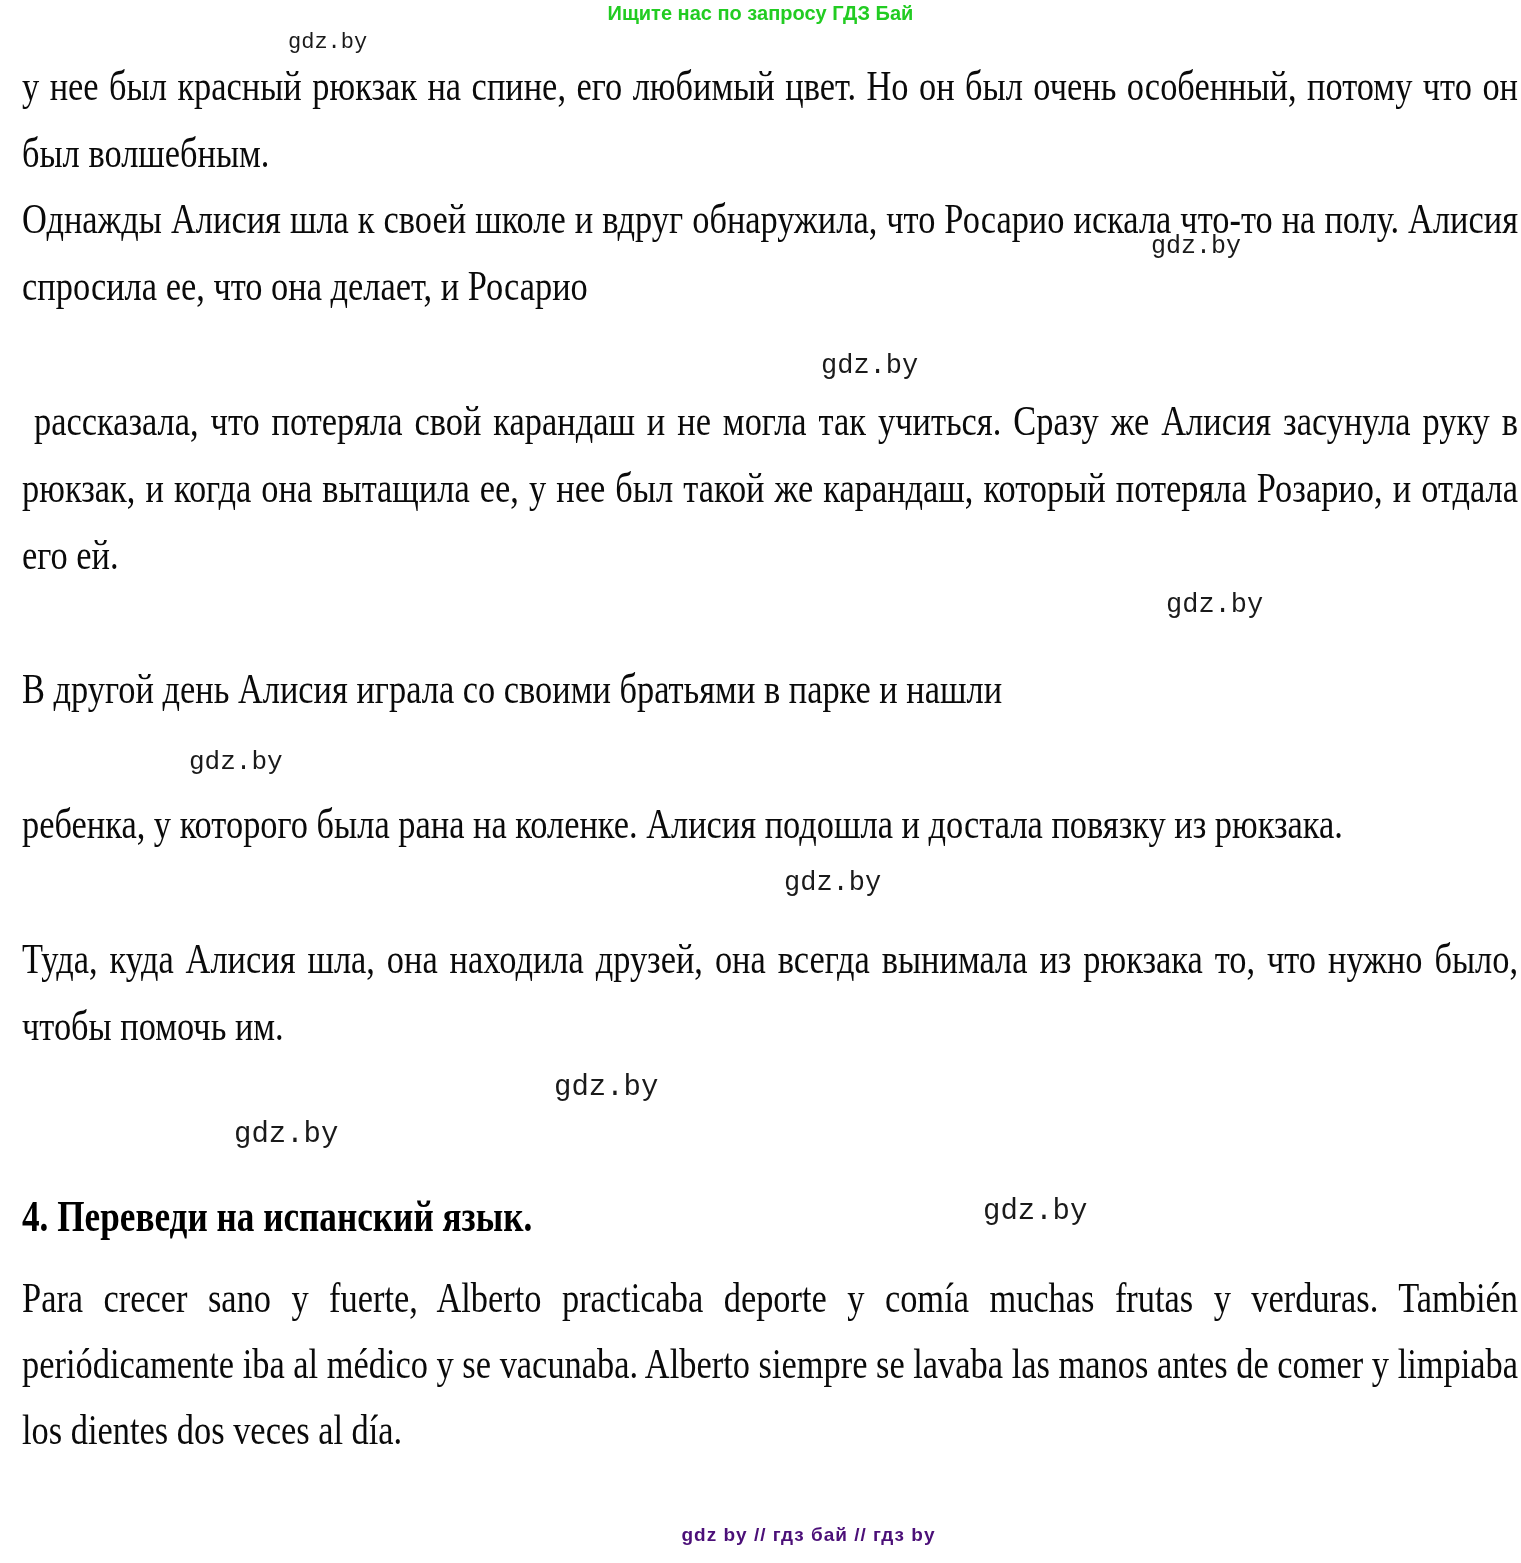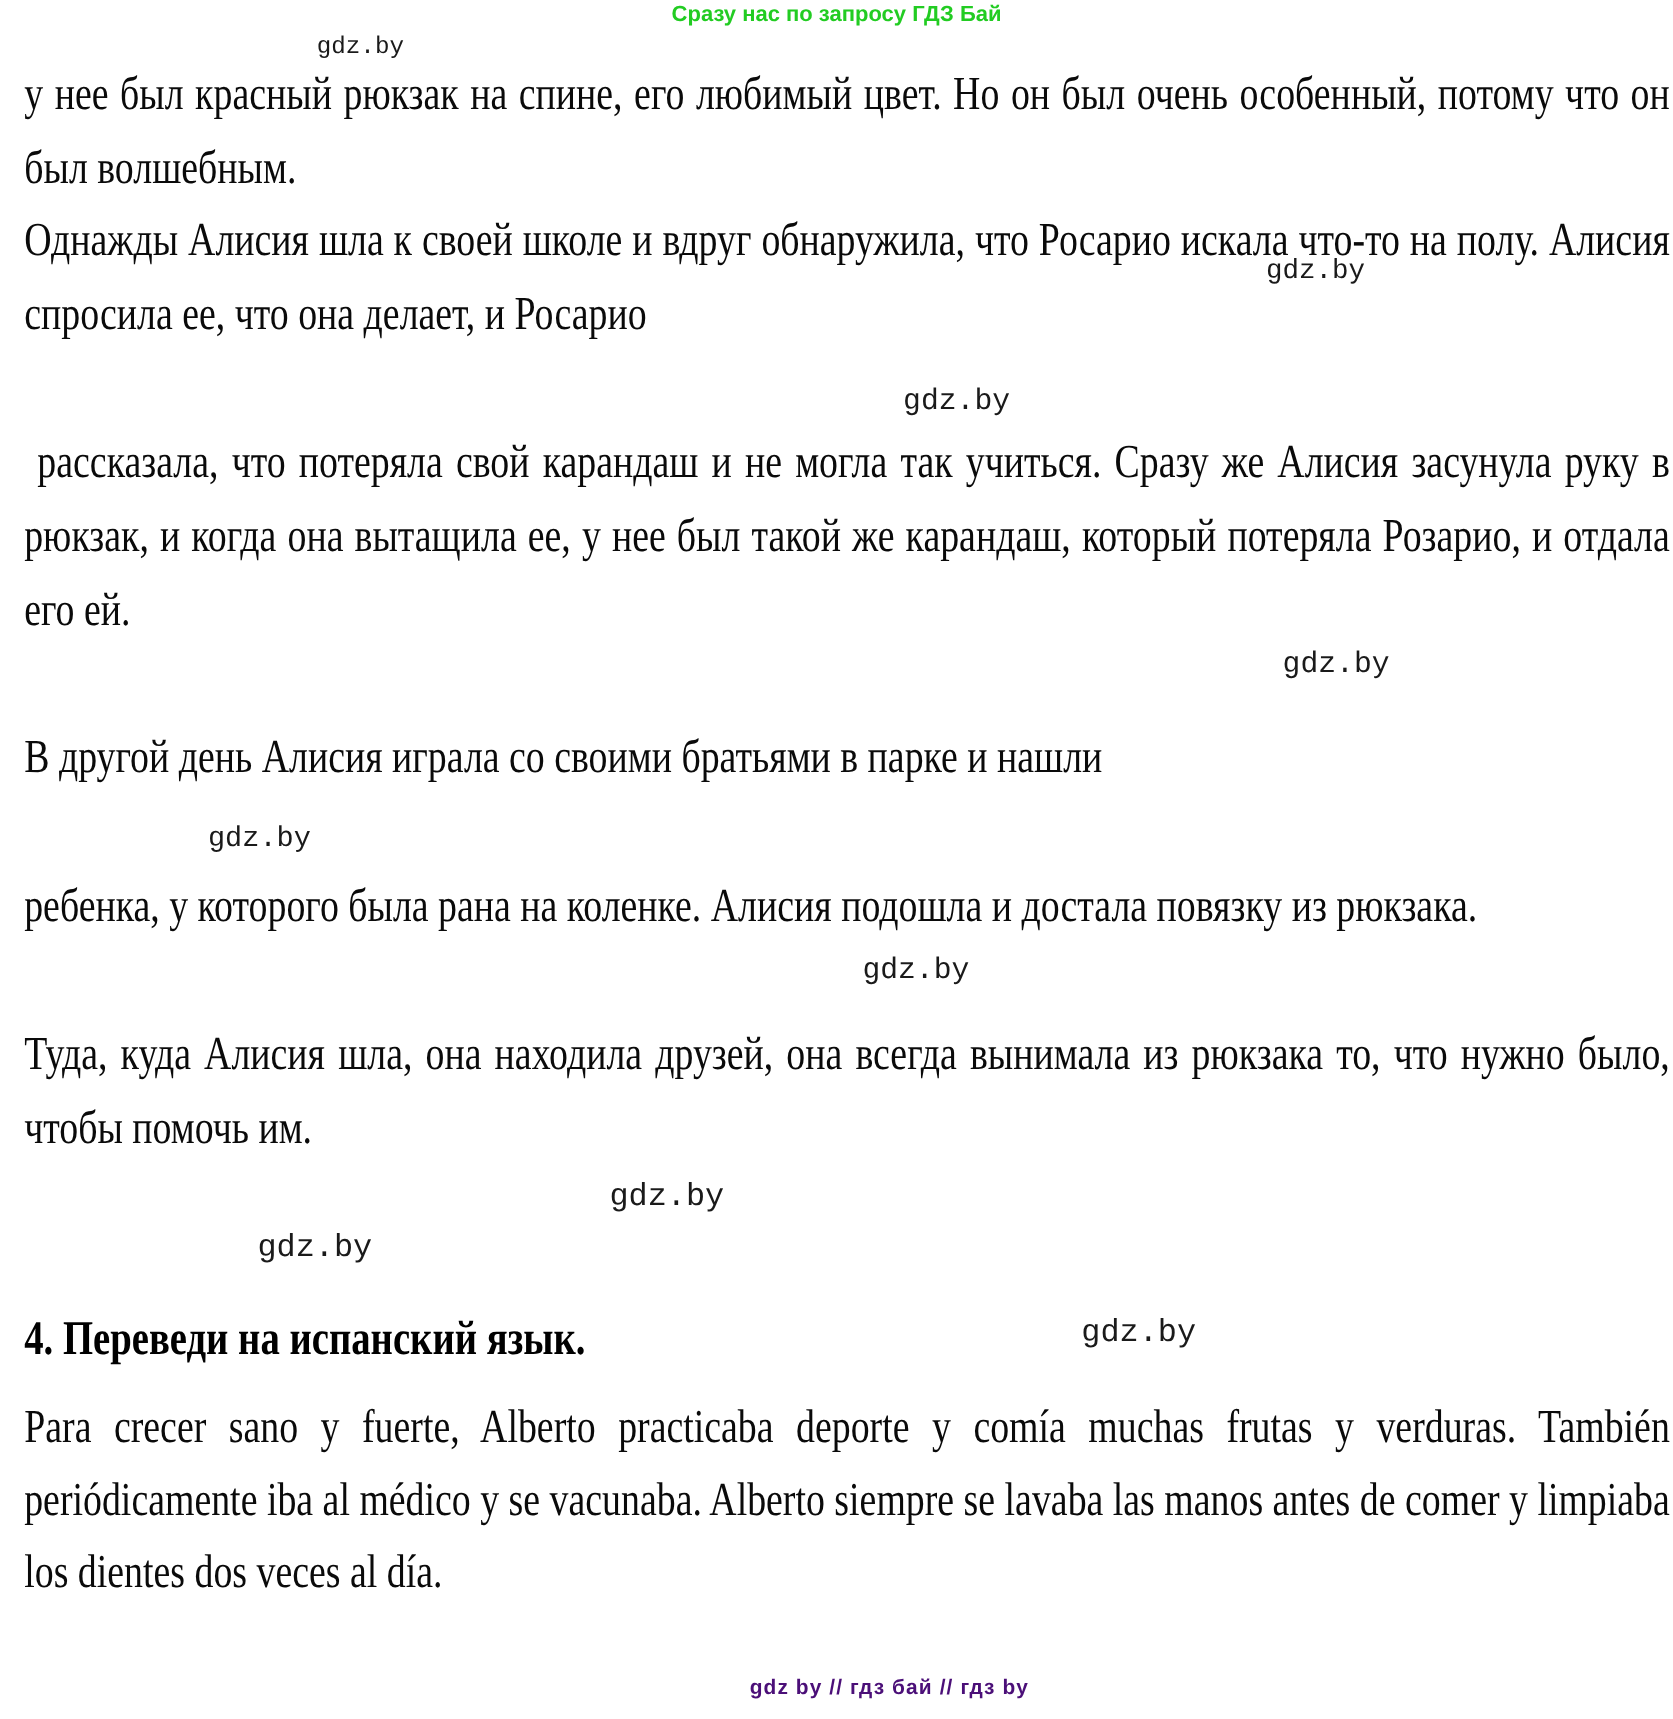--- a/index.html
+++ b/index.html
@@ -87,21 +87,21 @@
     color: #4b0f78;
     letter-spacing: 1px;
     margin-left: 48px;
   }
 </style>
 </head>
 <body>
 
 <div id="page">
 
-  <div class="promo" style="color: rgb(34, 204, 34);">Сразу нас по запросу ГДЗ Бай</div>
+  <div class="promo" style="color: rgb(34, 204, 34);">Ищите нас по запросу ГДЗ Бай</div>
 
   <div class="para just" style="left:22px; top:52px; width:1870px;">у нее был красный рюкзак на спине, его любимый цвет. Но он был очень особенный, потому что он был волшебным.</div>
 
   <div class="para just" style="left:22px; top:185px; width:1870px;">Однажды Алисия шла к своей школе и вдруг обнаружила, что Росарио искала что-то на полу. Алисия спросила ее, что она делает, и Росарио</div>
 
   <div class="para just" style="left:22px; top:387px; width:1870px;"> рассказала, что потеряла свой карандаш и не могла так учиться. Сразу же Алисия засунула руку в рюкзак, и когда она вытащила ее, у нее был такой же карандаш, который потеряла Розарио, и отдала его ей.</div>
 
   <div class="para" style="left:22px; top:655px; width:1870px;">В другой день Алисия играла со своими братьями в парке и нашли</div>
 
   <div class="para" style="left:22px; top:790px; width:1870px;">ребенка, у которого была рана на коленке. Алисия подошла и достала повязку из рюкзака.</div>

